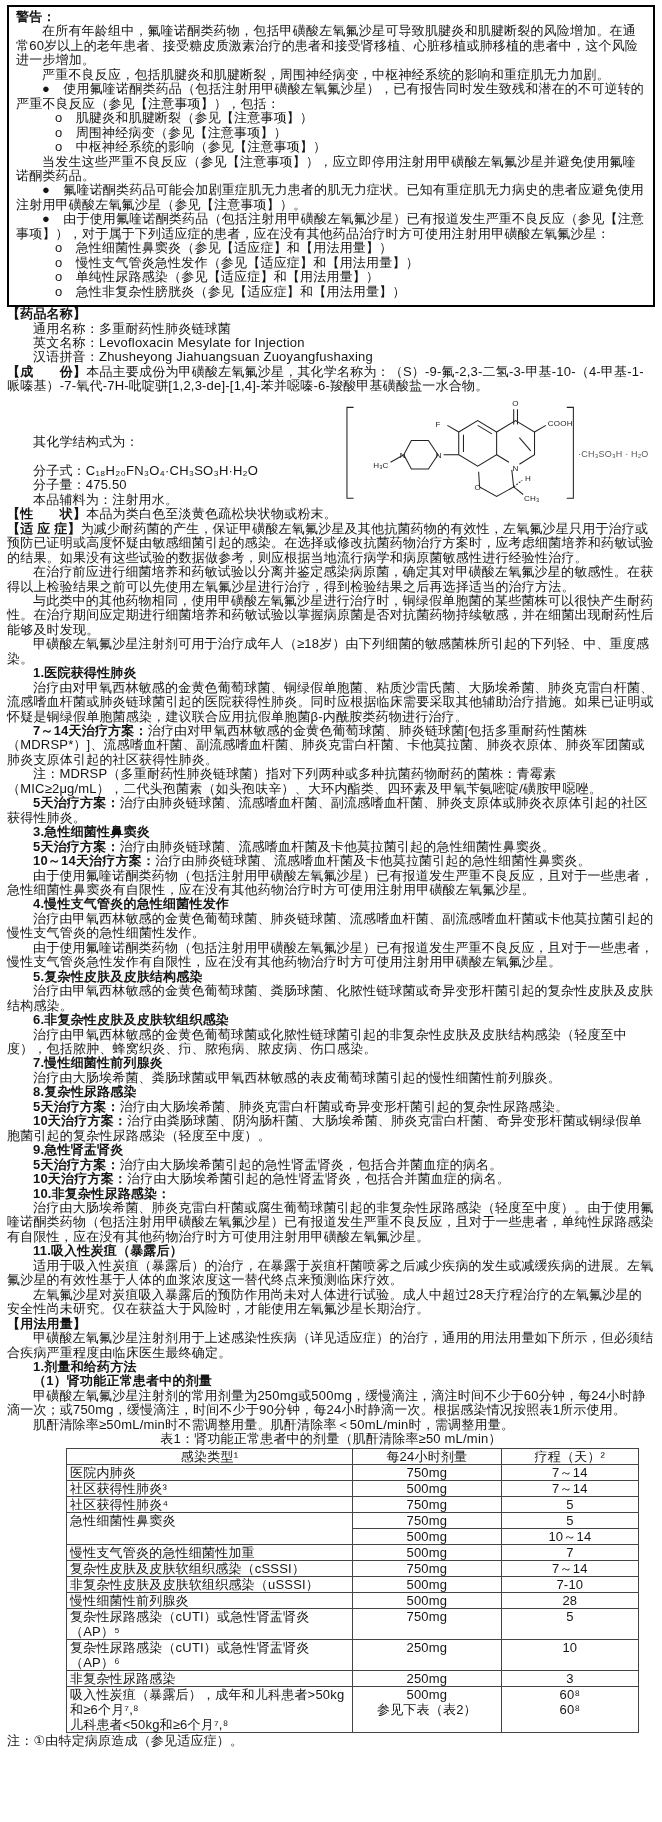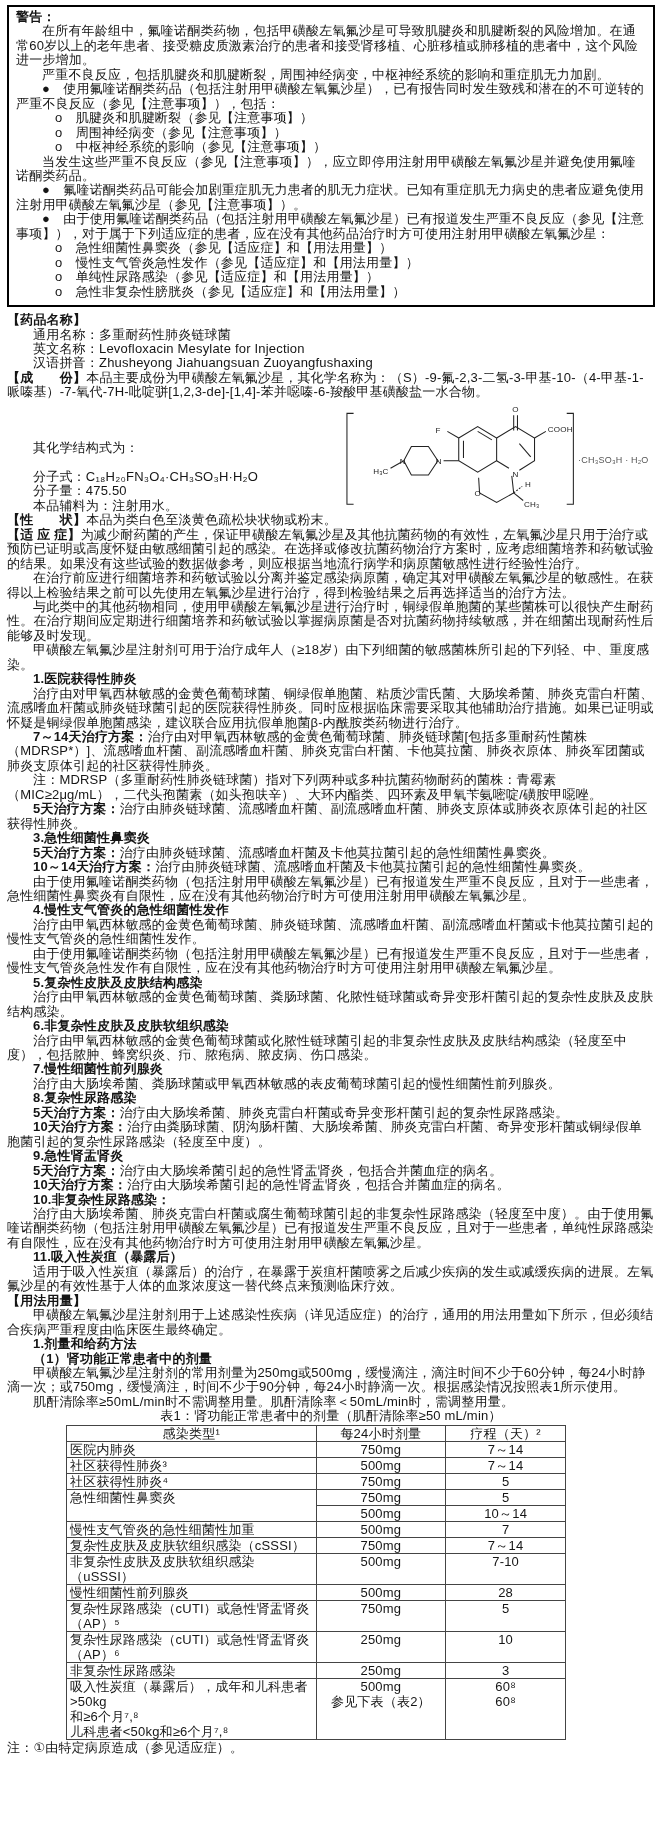--- a/index.html
+++ b/index.html
@@ -1,19 +1,19 @@
 <!DOCTYPE html>
 <html><head>
 <meta charset="utf-8">
 <style>
   html,body{margin:0;padding:0;background:#fff;}
   body{width:662px;color:#151515;font-family:"Liberation Sans","DejaVu Sans",sans-serif;font-size:13px;line-height:14.45px;letter-spacing:0.2px;}
   .page{width:662px;height:1822px;overflow:hidden;box-sizing:border-box;padding:5px 7px 0 7px;background:#fff;}
   p{margin:0;padding:0;}
-  .warnbox{border:2px solid #000;padding:3px 7px 6px 7px;margin-bottom:6px;}
+  .warnbox{border:2px solid #000;padding:3px 7px 6px 7px;}
   .title{font-weight:bold;}
   .para{text-indent:2em;}
   .bullet{text-indent:2em;}
   .sub{text-indent:3em;}
   .bold{font-weight:bold;text-indent:2em;}
   .head{text-indent:0;}
   .head b{font-weight:bold;}
   .lead{text-indent:2em;}
   .lead b{font-weight:bold;}
   .note{text-indent:0;}
@@ -133,28 +133,29 @@
       <p class="bold">8.复杂性尿路感染</p>
       <p class="lead"><b>5天治疗方案：</b>治疗由大肠埃希菌、肺炎克雷白杆菌或奇异变形杆菌引起的复杂性尿路感染。</p>
       <p class="lead"><b>10天治疗方案：</b>治疗由粪肠球菌、阴沟肠杆菌、大肠埃希菌、肺炎克雷白杆菌、奇异变形杆菌或铜绿假单胞菌引起的复杂性尿路感染（轻度至中度）。</p>
       <p class="bold">9.急性肾盂肾炎</p>
       <p class="lead"><b>5天治疗方案：</b>治疗由大肠埃希菌引起的急性肾盂肾炎，包括合并菌血症的病名。</p>
       <p class="lead"><b>10天治疗方案：</b>治疗由大肠埃希菌引起的急性肾盂肾炎，包括合并菌血症的病名。</p>
       <p class="bold">10.非复杂性尿路感染：</p>
       <p class="para">治疗由大肠埃希菌、肺炎克雷白杆菌或腐生葡萄球菌引起的非复杂性尿路感染（轻度至中度）。由于使用氟喹诺酮类药物（包括注射用甲磺酸左氧氟沙星）已有报道发生严重不良反应，且对于一些患者，单纯性尿路感染有自限性，应在没有其他药物治疗时方可使用注射用甲磺酸左氧氟沙星。</p>
       <p class="bold">11.吸入性炭疽（暴露后）</p>
       <p class="para">适用于吸入性炭疽（暴露后）的治疗，在暴露于炭疽杆菌喷雾之后减少疾病的发生或减缓疾病的进展。左氧氟沙星的有效性基于人体的血浆浓度这一替代终点来预测临床疗效。</p>
+      <p class="para">左氧氟沙星对炭疽吸入暴露后的预防作用尚未对人体进行试验。成人中超过28天疗程治疗的左氧氟沙星的安全性尚未研究。仅在获益大于风险时，才能使用左氧氟沙星长期治疗。</p>
       <p class="head"><b>【用法用量】</b></p>
       <p class="para">甲磺酸左氧氟沙星注射剂用于上述感染性疾病（详见适应症）的治疗，通用的用法用量如下所示，但必须结合疾病严重程度由临床医生最终确定。</p>
       <p class="bold">1.剂量和给药方法</p>
       <p class="bold">（1）肾功能正常患者中的剂量</p>
       <p class="para">甲磺酸左氧氟沙星注射剂的常用剂量为250mg或500mg，缓慢滴注，滴注时间不少于60分钟，每24小时静滴一次；或750mg，缓慢滴注，时间不少于90分钟，每24小时静滴一次。根据感染情况按照表1所示使用。</p>
       <p class="para">肌酐清除率≥50mL/min时不需调整用量。肌酐清除率＜50mL/min时，需调整用量。</p>
       <p class="caption">表1：肾功能正常患者中的剂量（肌酐清除率≥50 mL/min）</p>
-      <table class="dtable" style="width: 500px; margin-left: 59px; border-radius: 22px;">
+      <table class="dtable" style="width: 573px; margin-left: 59px; border-radius: 22px;">
         <colgroup>
           <col style="width: 50%;">
           <col style="width: 26%;">
           <col style="width: 24%;">
         </colgroup>
         <thead>
           <tr>
             <th>感染类型¹</th>
             <th>每24小时剂量</th>
             <th>疗程（天）²</th>

